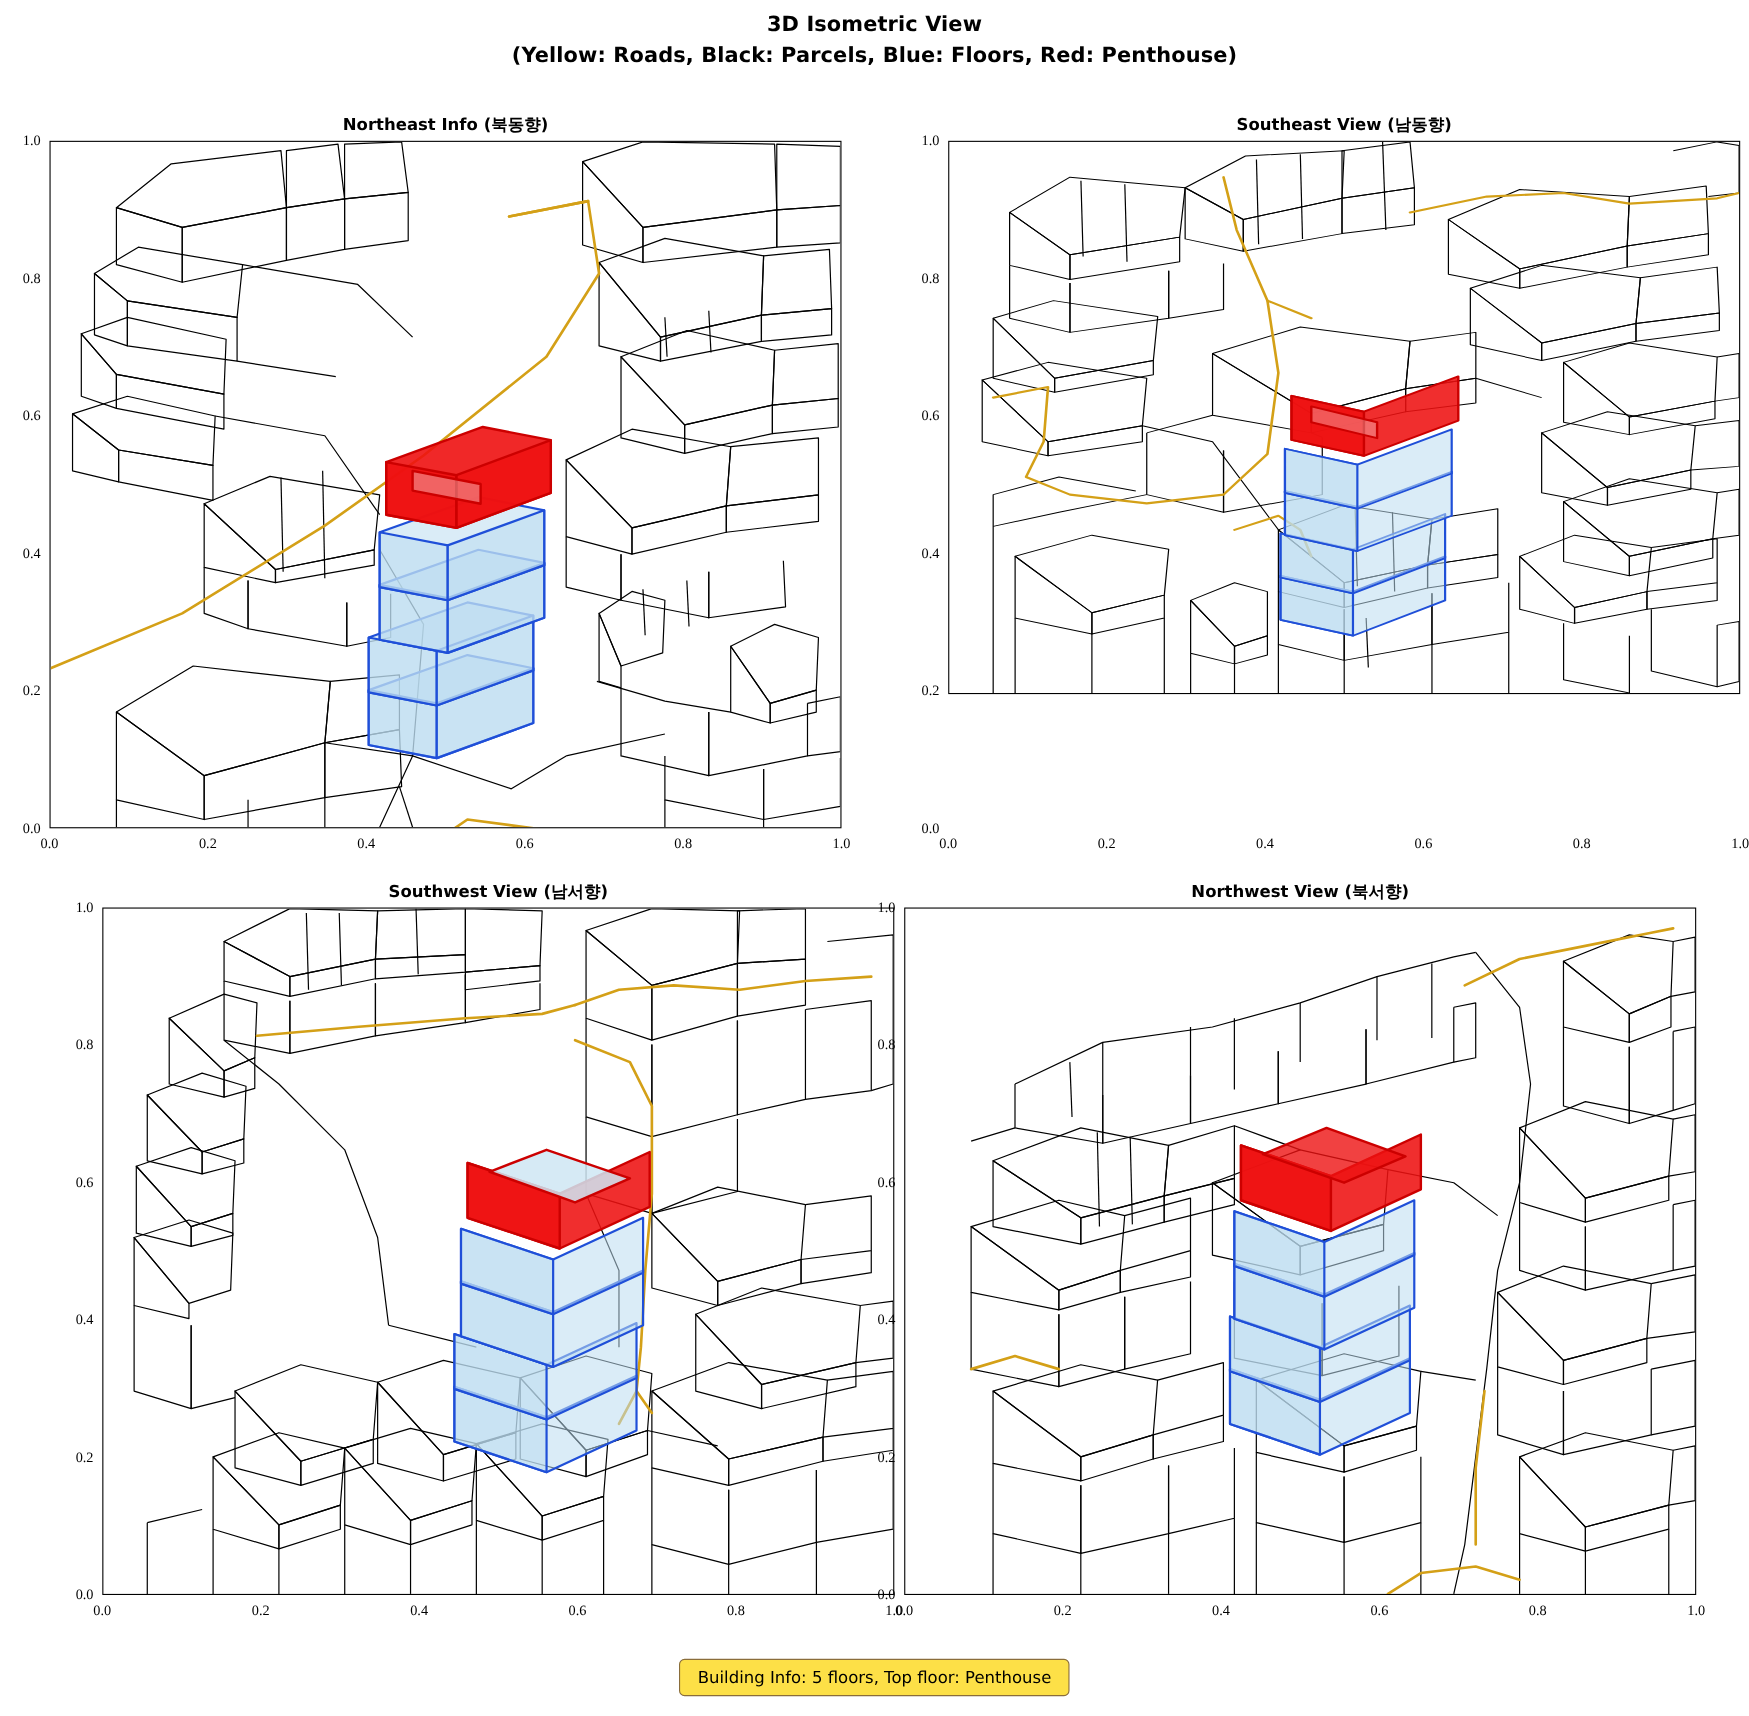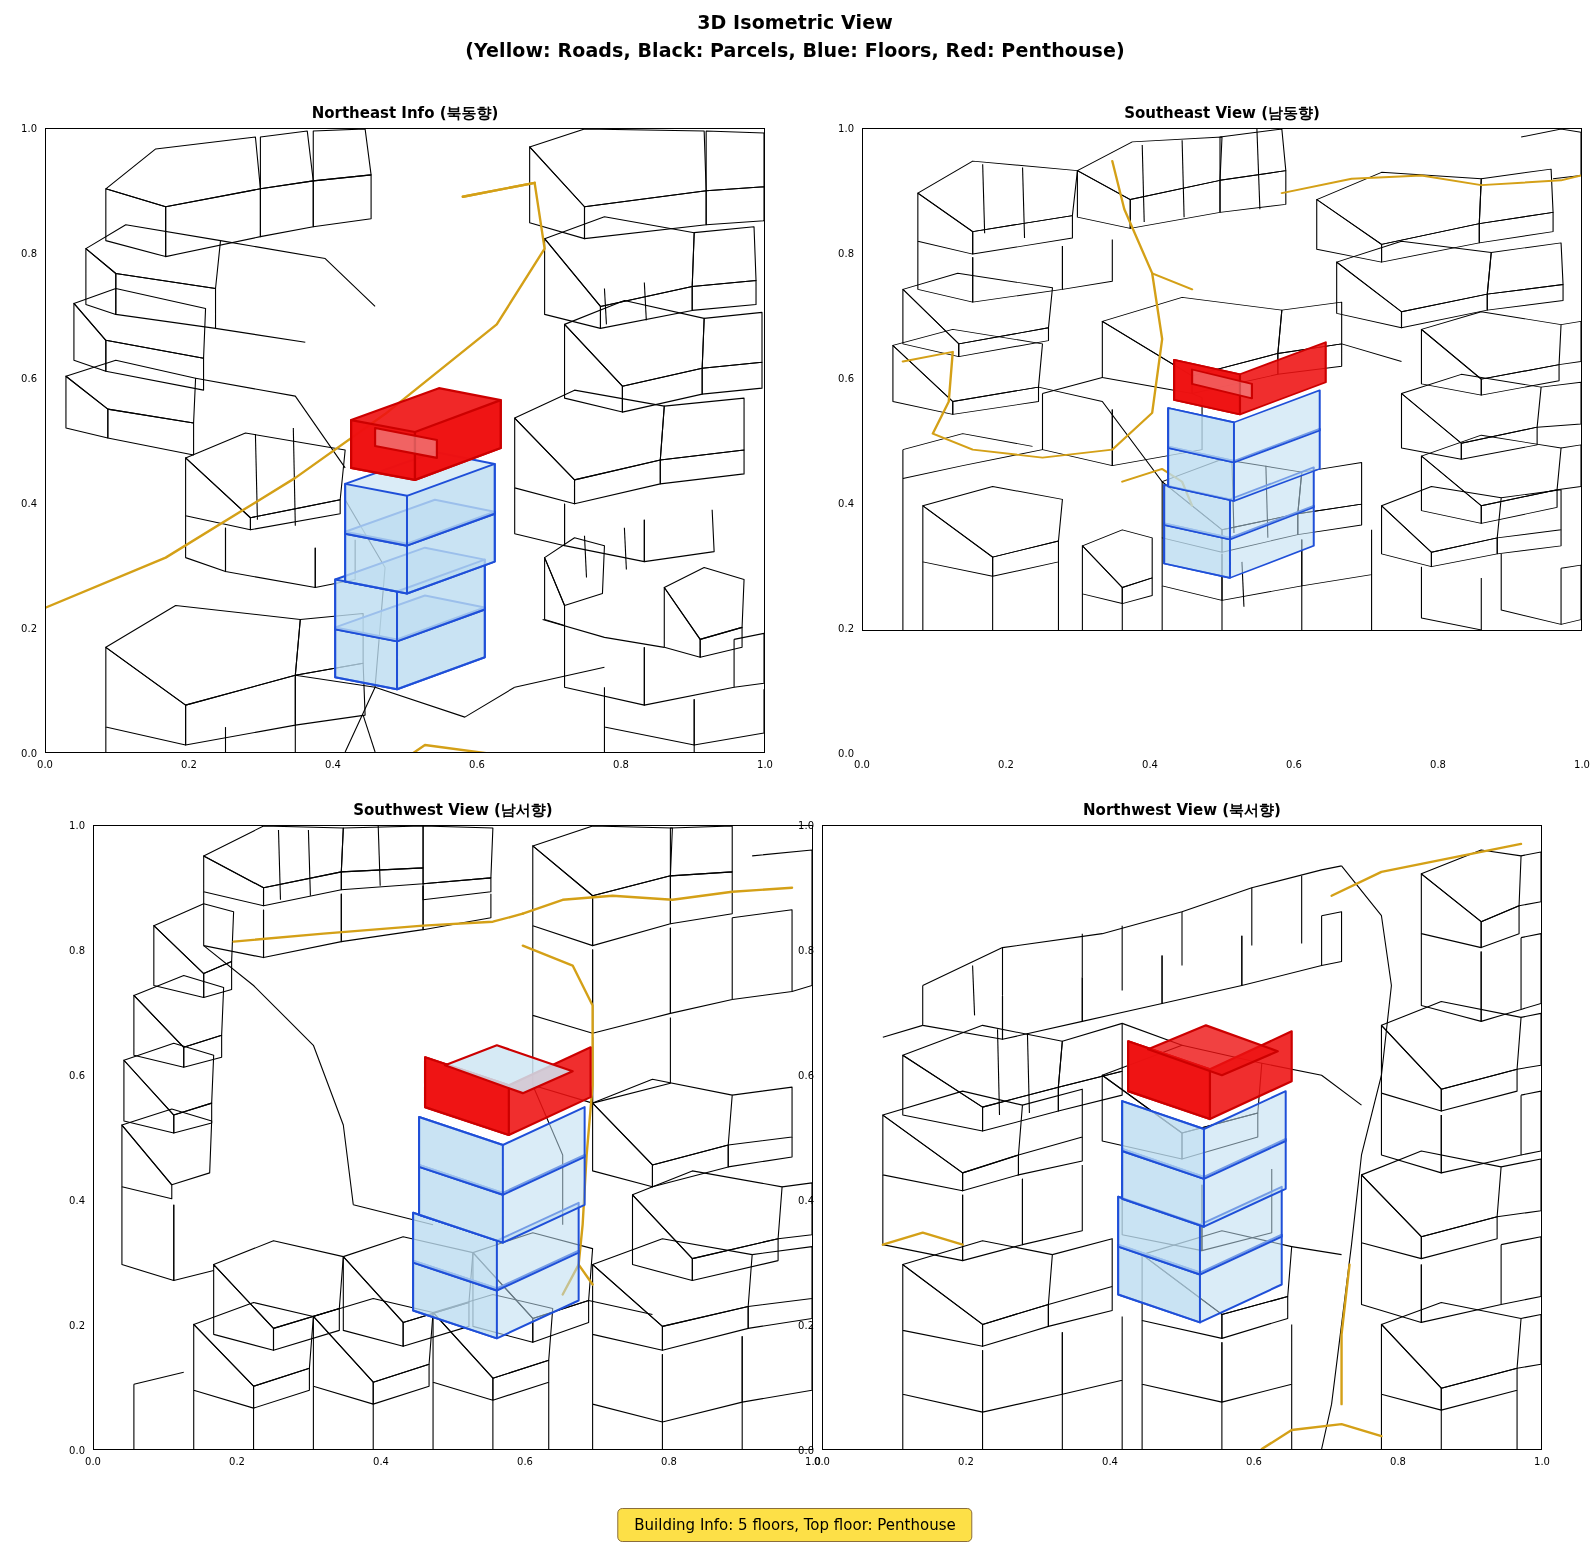--- a/index.html
+++ b/index.html
@@ -56,23 +56,24 @@
   }
   .axes svg {
     display: block;
     width: 100%;
     height: 100%;
   }
 
   
   .tick-label {
     position: absolute;
-    font-size: 10px;
+    font-size: 13px;
     color: #000;
     white-space: nowrap;
+    font-family: Liberation Serif, serif;
   }
   .xtick {
     transform: translateX(-50%);
   }
   .ytick {
     transform: translateY(-50%);
     text-align: right;
   }
 
   

